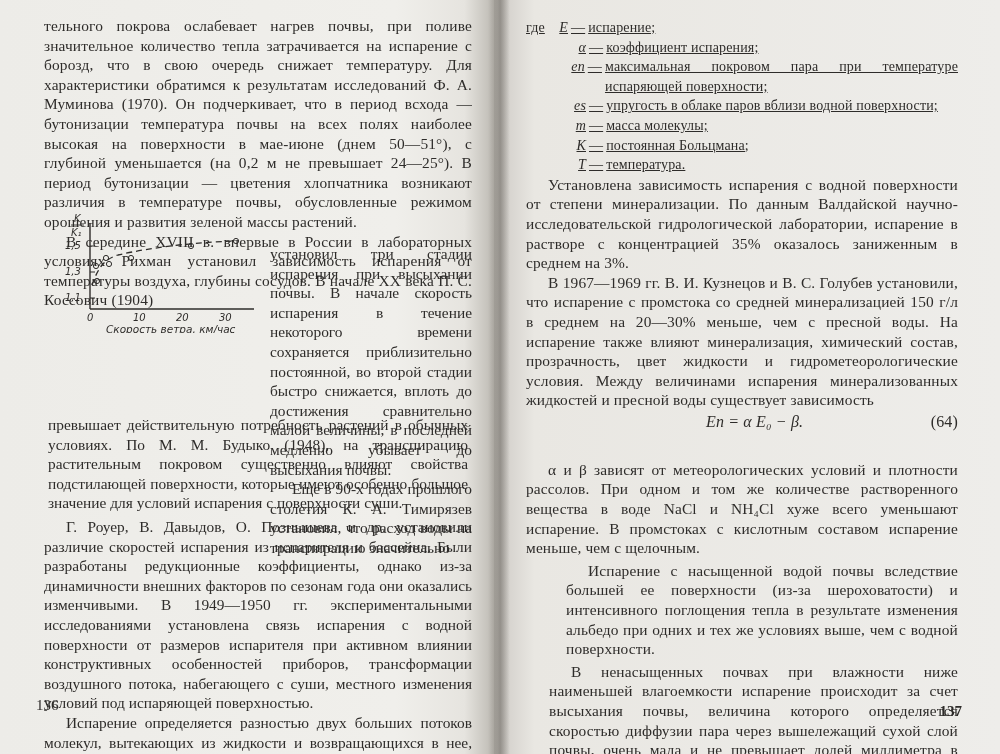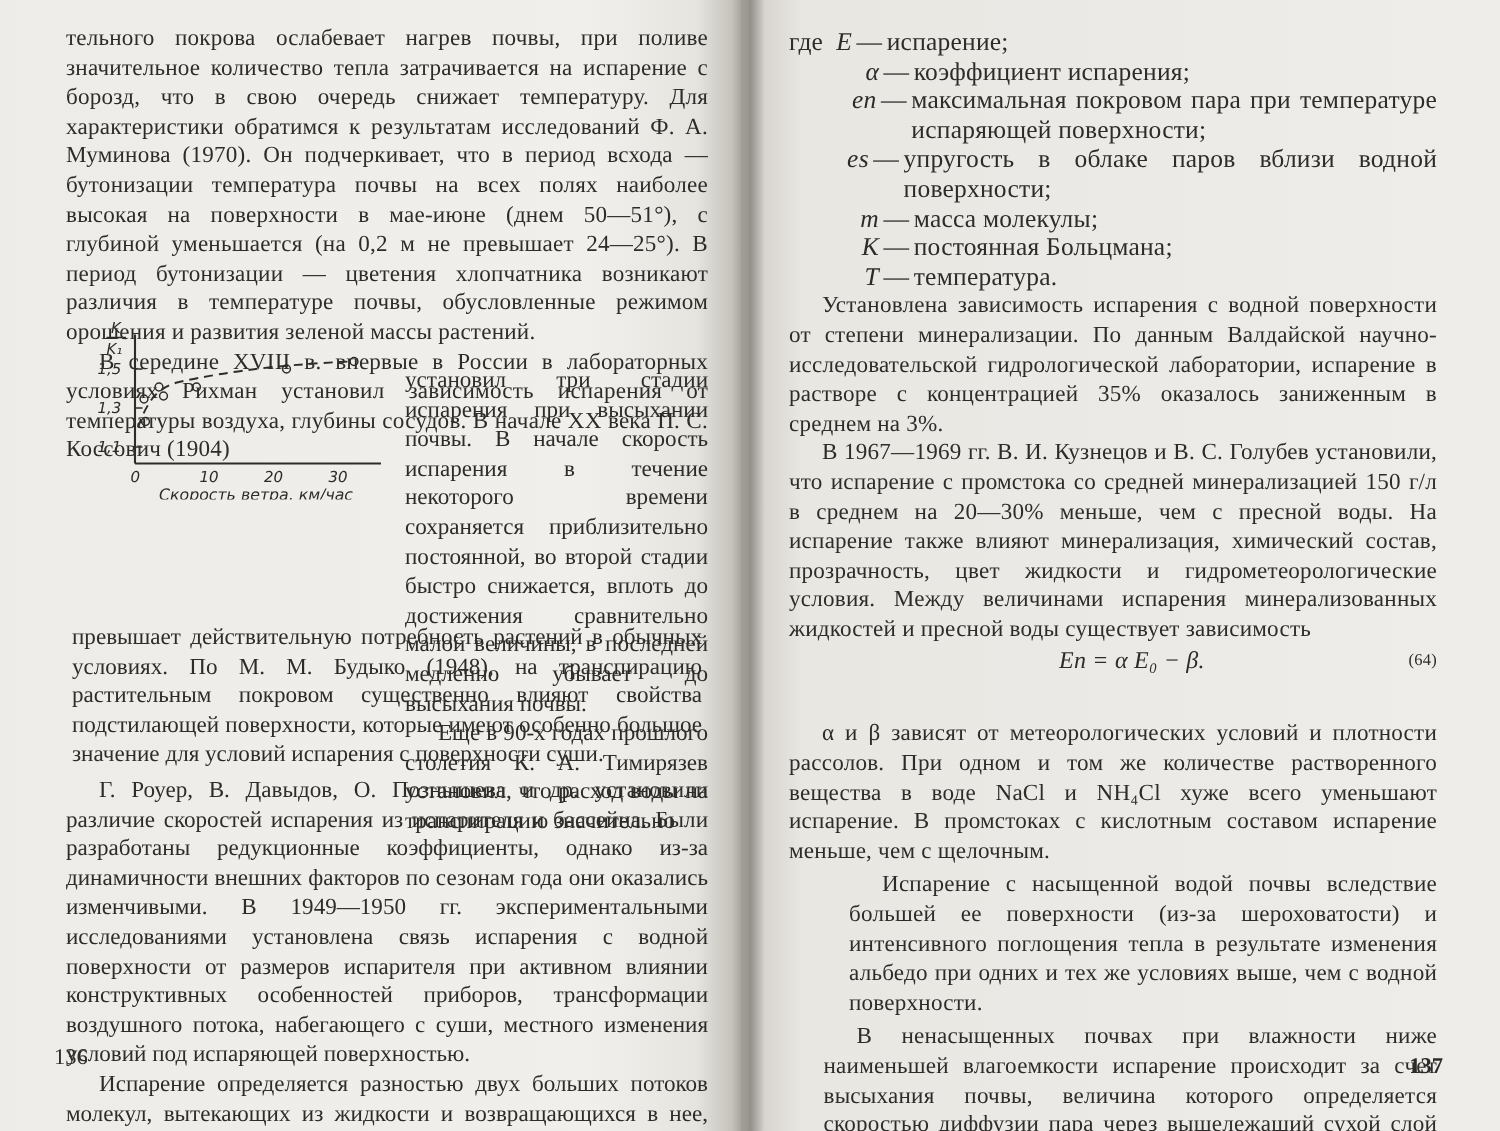--- a/index.html
+++ b/index.html
@@ -36,21 +36,21 @@
   .text p { margin:0; text-indent:0; }
   .text p.indent { text-indent:22px; }
 
   .figure-wrap { position:absolute; left:44px; top:213px; width:222px; }
   .figure { width:222px; height:120px; position:relative; }
   .caption { font-size:12.6px; line-height:15.5px; color:#3a3836; text-align:justify; letter-spacing:0.4px; margin-top:6px; }
   .beside { position:absolute; left:270px; top:212px; width:202px; font-size:15.4px; line-height:19.6px; text-align:justify;margin-top:32px; }
   .after-fig { position:absolute; left:44px; top:411px; width:428px; font-size:15.4px; line-height:19.6px; text-align:justify; }
 
   .pagenum { position:absolute; font-size:15px; }
-  .defs { font-size:17px; line-height:19.6px; }
+  .defs { font-size:14px; line-height:19.6px;text-decoration:underline; }
   .defs .row { display:flex; }
   .defs .sym { width:62px; text-align:right; font-style:italic; padding-right:2px; box-sizing:border-box; }
   .defs .dash { padding:0 3px 0 1px; }
 </style>
 </head>
 <body>
 
 <div class="spread">
 
   <div class="page left">
@@ -146,21 +146,21 @@
         <div class="row">
             <span class="sym">T</span>
             <span class="dash">—</span>
             <span>температура.</span>
           </div>
       </div>
       <p class="indent">Установлена зависимость испарения с водной поверхности от степени минерализации. По данным Валдайской научно-исследовательской гидрологической лаборатории, испарение в растворе с концентрацией 35% оказалось заниженным в среднем на 3%.</p>
       <p class="indent">В 1967—1969 гг. В. И. Кузнецов и В. С. Голубев установили, что испарение с промстока со средней минерализацией 150 г/л в среднем на 20—30% меньше, чем с пресной воды. На испарение также влияют минерализация, химический состав, прозрачность, цвет жидкости и гидрометеорологические условия. Между величинами испарения минерализованных жидкостей и пресной воды существует зависимость</p>
       <div style="position:relative;height:26px;">
         <span style="position:absolute;left:180px;top:2px;font-style:italic;font-size:16px;">Eп = α E₀ − β.</span>
-        <span style="position:absolute;right:0;top:2px;font-size:11px;">(64)</span>
+        <span style="position:absolute;right:0;top:2px;font-size:16px;">(64)</span>
       </div>
       <p class="indent" style="margin-top:24px;">α и β зависят от метеорологических условий и плотности рассолов. При одном и том же количестве растворенного вещества в воде NaCl и NH₄Cl хуже всего уменьшают испарение. В промстоках с кислотным составом испарение меньше, чем с щелочным.</p>
       <p class="indent" style="margin-top:3px;margin-left:40px;">Испарение с насыщенной водой почвы вследствие большей ее поверхности (из-за шероховатости) и интенсивного поглощения тепла в результате изменения альбедо при одних и тех же условиях выше, чем с водной поверхности.</p>
       <p class="indent" style="margin-top:3px;margin-left:23px;">В ненасыщенных почвах при влажности ниже наименьшей влагоемкости испарение происходит за счет высыхания почвы, величина которого определяется скоростью диффузии пара через вышележащий сухой слой почвы, очень мала и не превышает долей миллиметра в сутки.</p>
       <p class="indent" style="margin-top:3px;">На интенсивность испарения с поверхности почвы сильно влияет растительный покров, при наличии которого расход влаги гораздо меньше, чем с оголенной поверхности. Соотношение расходов влаги на транспирацию растениями и испарение с почвы в течение вегетационного периода существенно меняется. До образования сомкнутого покрова непроизводительные расходы имеют большой удельный вес.</p>
 
     </div>
     <div class="pagenum" style="right:38px;top:703px;font-weight:bold;font-family:Liberation Serif, serif;">137</div>
   </div>
 

